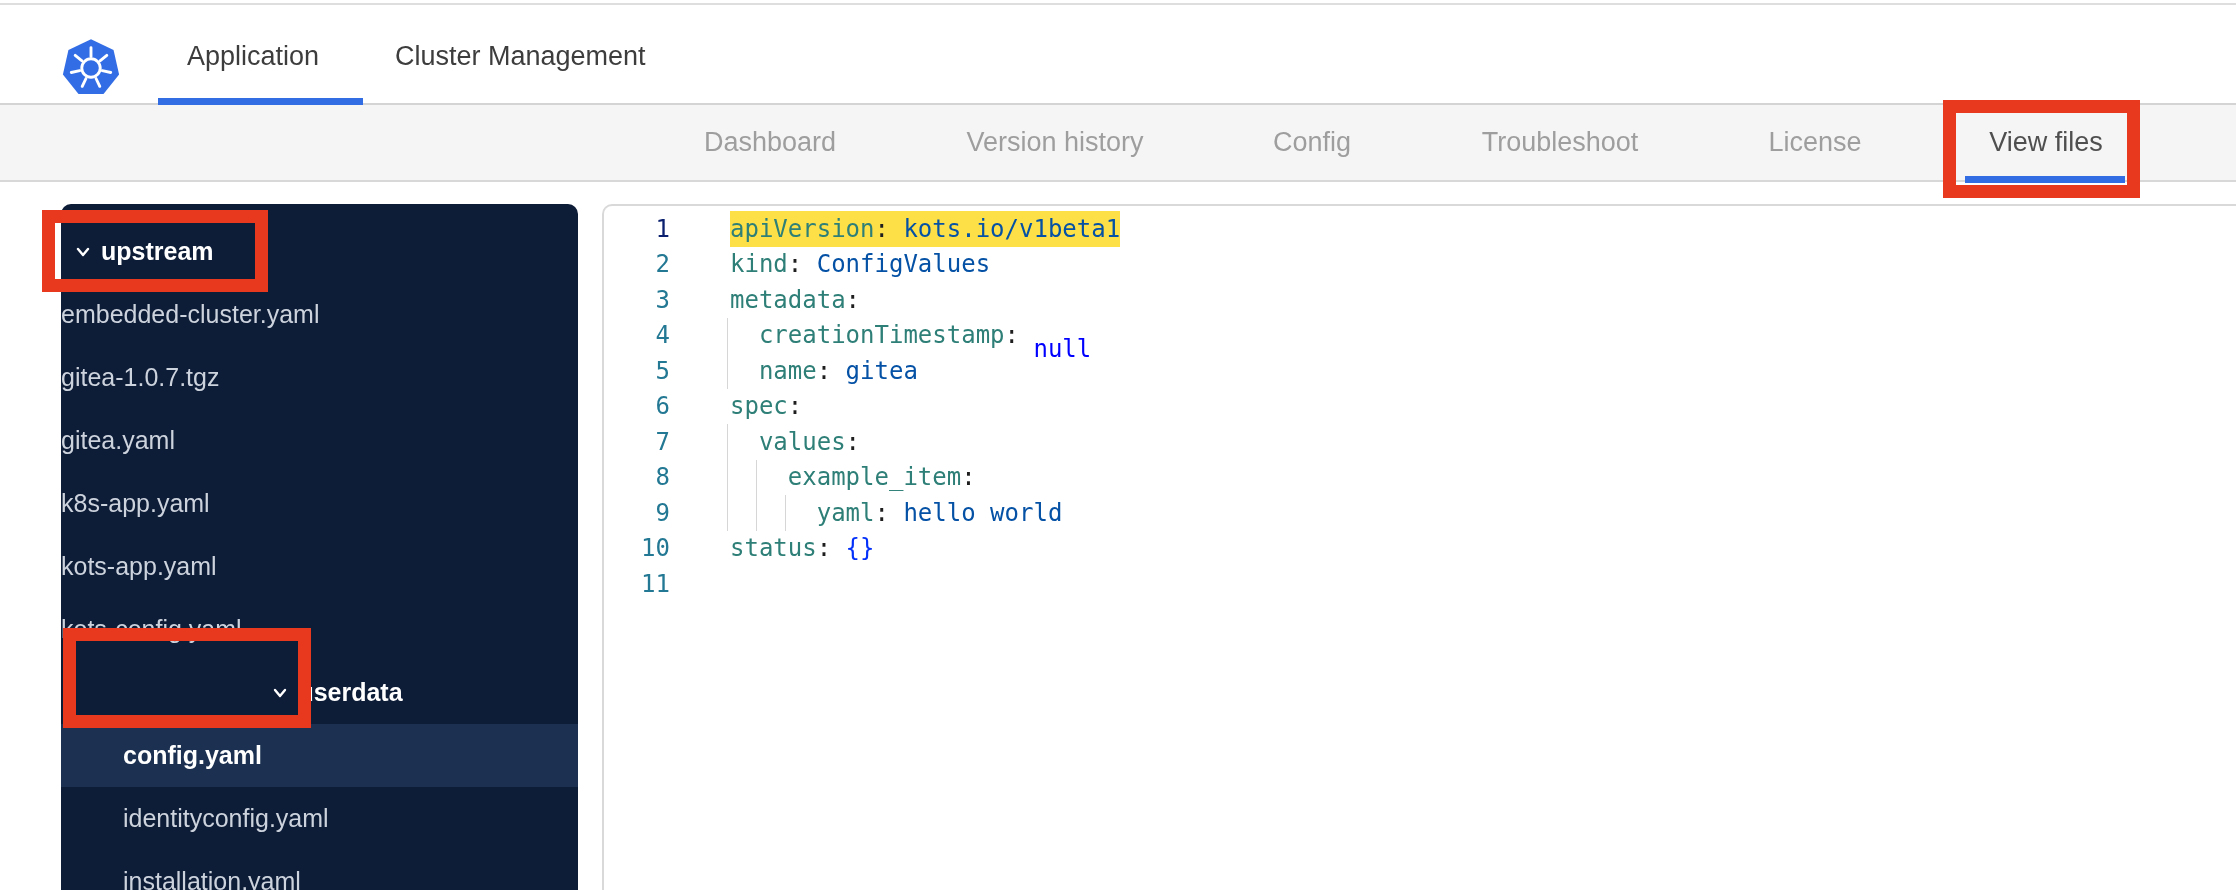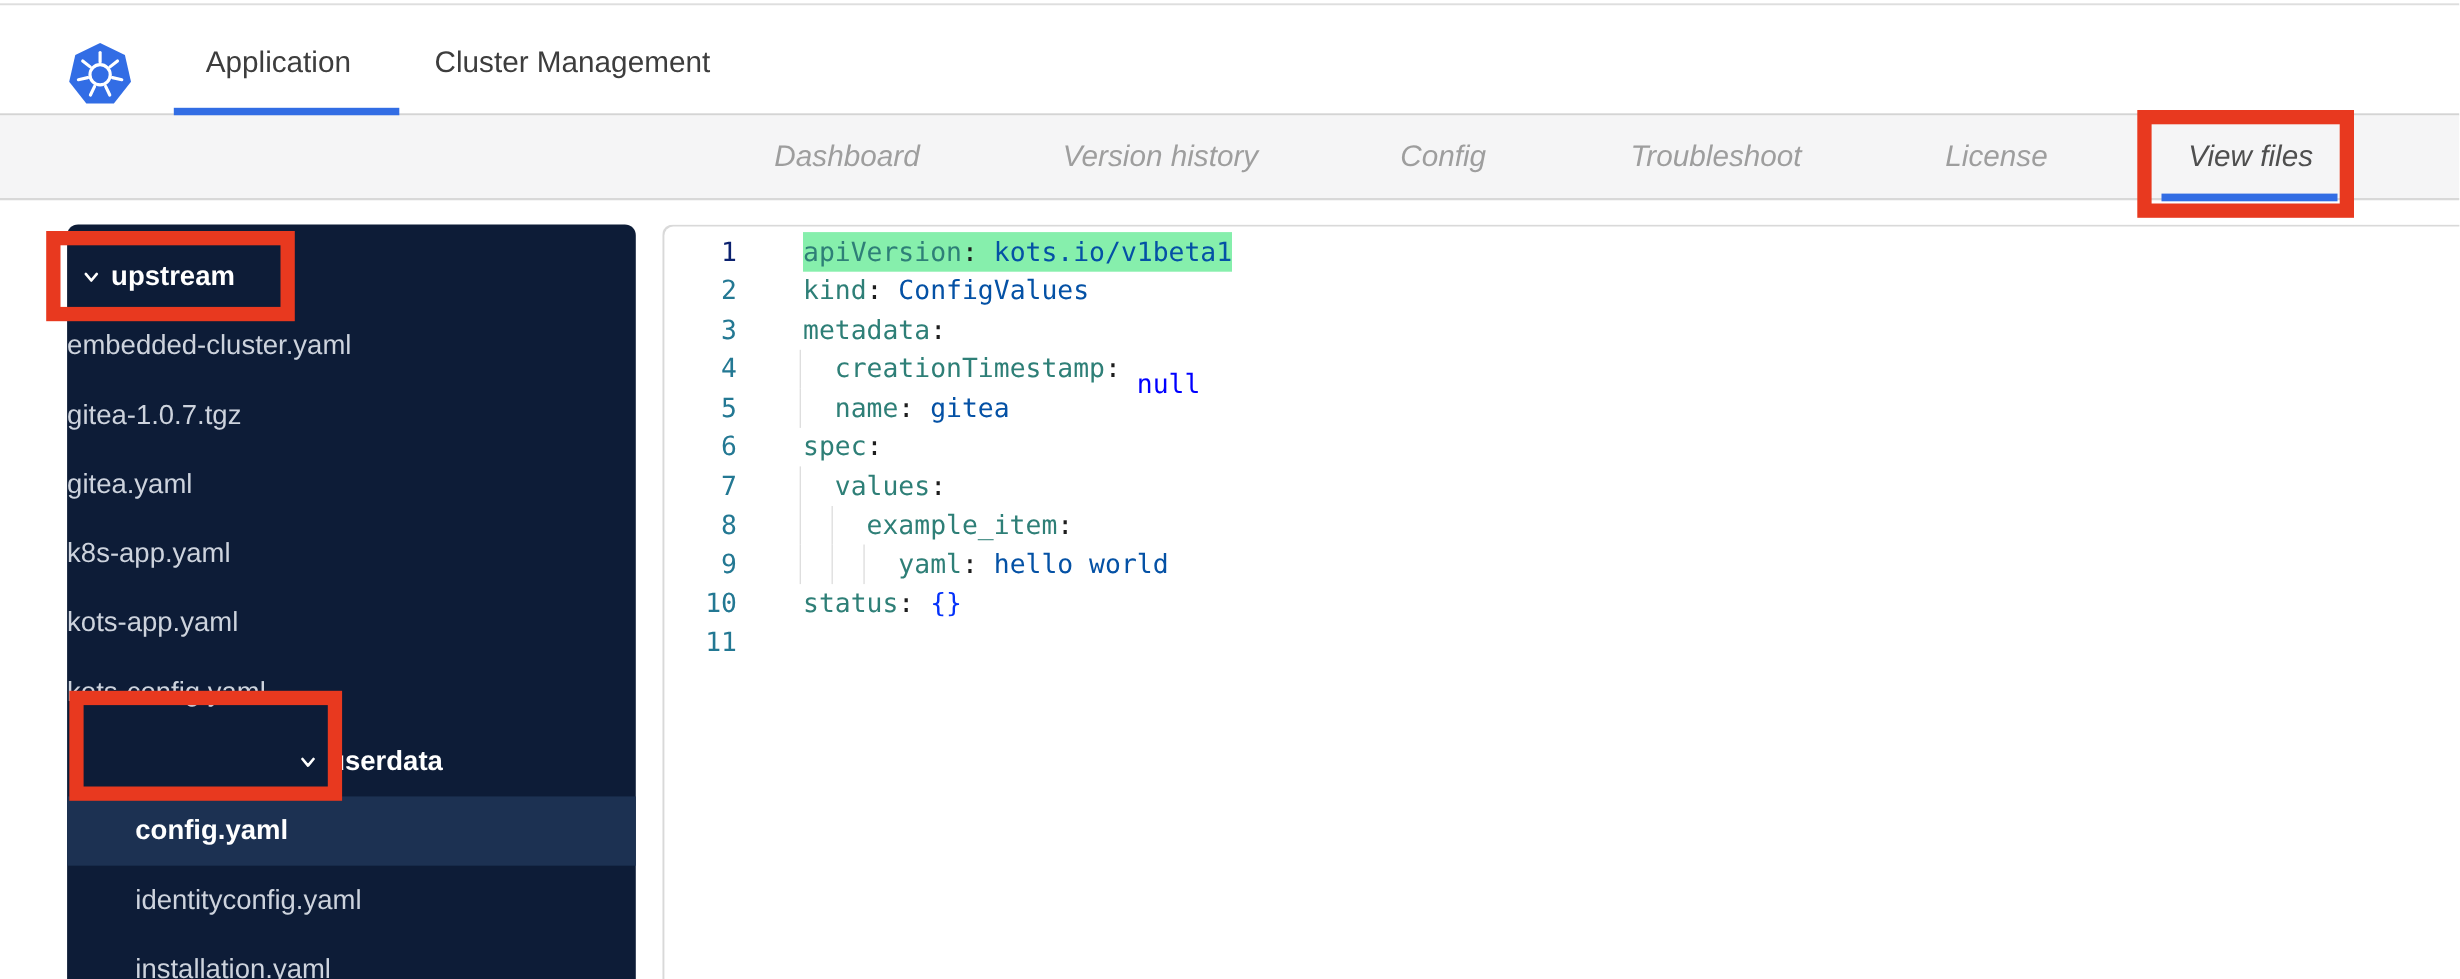--- a/index.html
+++ b/index.html
@@ -11,21 +11,21 @@
   .header{position:absolute;left:0;top:5px;width:100%;height:100px;background:#ffffff;
           border-bottom:2px solid #d4d4d4;box-sizing:border-box;}
   .k8s-logo{position:absolute;left:62px;top:33px;width:58px;height:60px;}
   .main-tab{position:absolute;top:36px;font-size:27px;font-weight:500;color:#3d3d3d;cursor:pointer;}
   .main-tab.t0{left:187px;}
   .main-tab.t1{left:395px;}
   .app-underline{position:absolute;left:158px;top:93px;width:205px;height:7px;background:#326de4;}
 
   
   .subnav{position:absolute;left:0;top:105px;width:100%;height:77px;background:#f5f5f6;
-          border-bottom:2px solid #d8d8d8;box-sizing:border-box;font-style:italic;}
+          border-bottom:2px solid #d8d8d8;box-sizing:border-box;}
   .snt{position:absolute;top:22px;transform:translateX(-50%);font-size:27px;color:#9e9e9e;cursor:pointer;white-space:nowrap;}
   .snt0{left:770px;} .snt1{left:1055px;} .snt2{left:1312px;}
   .snt3{left:1560px;} .snt4{left:1815px;} .snt5{left:2046px;color:#4f4f4f;}
   .viewfiles-underline{position:absolute;left:1965px;top:71px;width:160px;height:7px;background:#326de4;}
 
   
   .sidebar{position:absolute;left:61px;top:204px;width:517px;height:706px;background:#0d1c37;
            border-radius:10px 10px 0 0;padding-top:16px;box-sizing:border-box;}
   .tree-row{position:relative;height:63px;display:flex;align-items:center;font-size:25px;cursor:pointer;}
   .tree-row .chev{width:18px;height:18px;margin-right:9px;flex:0 0 auto;}
@@ -38,21 +38,21 @@
   .tree-row.selected{background:#1c3152;color:#ffffff;font-weight:700;}
 
   
   .code-panel{position:absolute;left:602px;top:204px;width:1650px;height:706px;background:#ffffff;
               border:2px solid #d9d9d9;border-right:none;border-bottom:none;
               border-radius:10px 0 0 0;box-sizing:border-box;padding-top:5px;}
   .cl{display:flex;height:35.5px;align-items:center;font-family:"DejaVu Sans Mono",monospace;font-size:24px;}
   .cl .ln{width:66px;text-align:right;color:#237893;flex:0 0 auto;user-select:none;}
   .cl .ln.active{color:#0b216f;}
   .cl .ct{position:relative;margin-left:60px;white-space:pre;height:100%;display:flex;align-items:center;}
-  .cl .ct.hl{background:#86efac;}
+  .cl .ct.hl{background:#fde047;}
   .guide{position:absolute;top:0;bottom:0;width:1px;background:#d6d6d6;}
   .tk-k{color:#2e7f77;} .tk-c{color:#1e1e1e;} .tk-v{color:#0451a5;}
   .tk-n{color:#0000ff;margin-top:28px;} .tk-b{color:#0431fa;}
 
   
   .ann{position:absolute;border:13px solid #e8391f;box-sizing:border-box;pointer-events:none;}
   .ann-viewfiles{left:1943px;top:100px;width:197px;height:98px;}
   .ann-upstream{left:42px;top:210px;width:226px;height:82px;}
   .ann-userdata{left:63px;top:628px;width:248px;height:100px;}
 </style>

